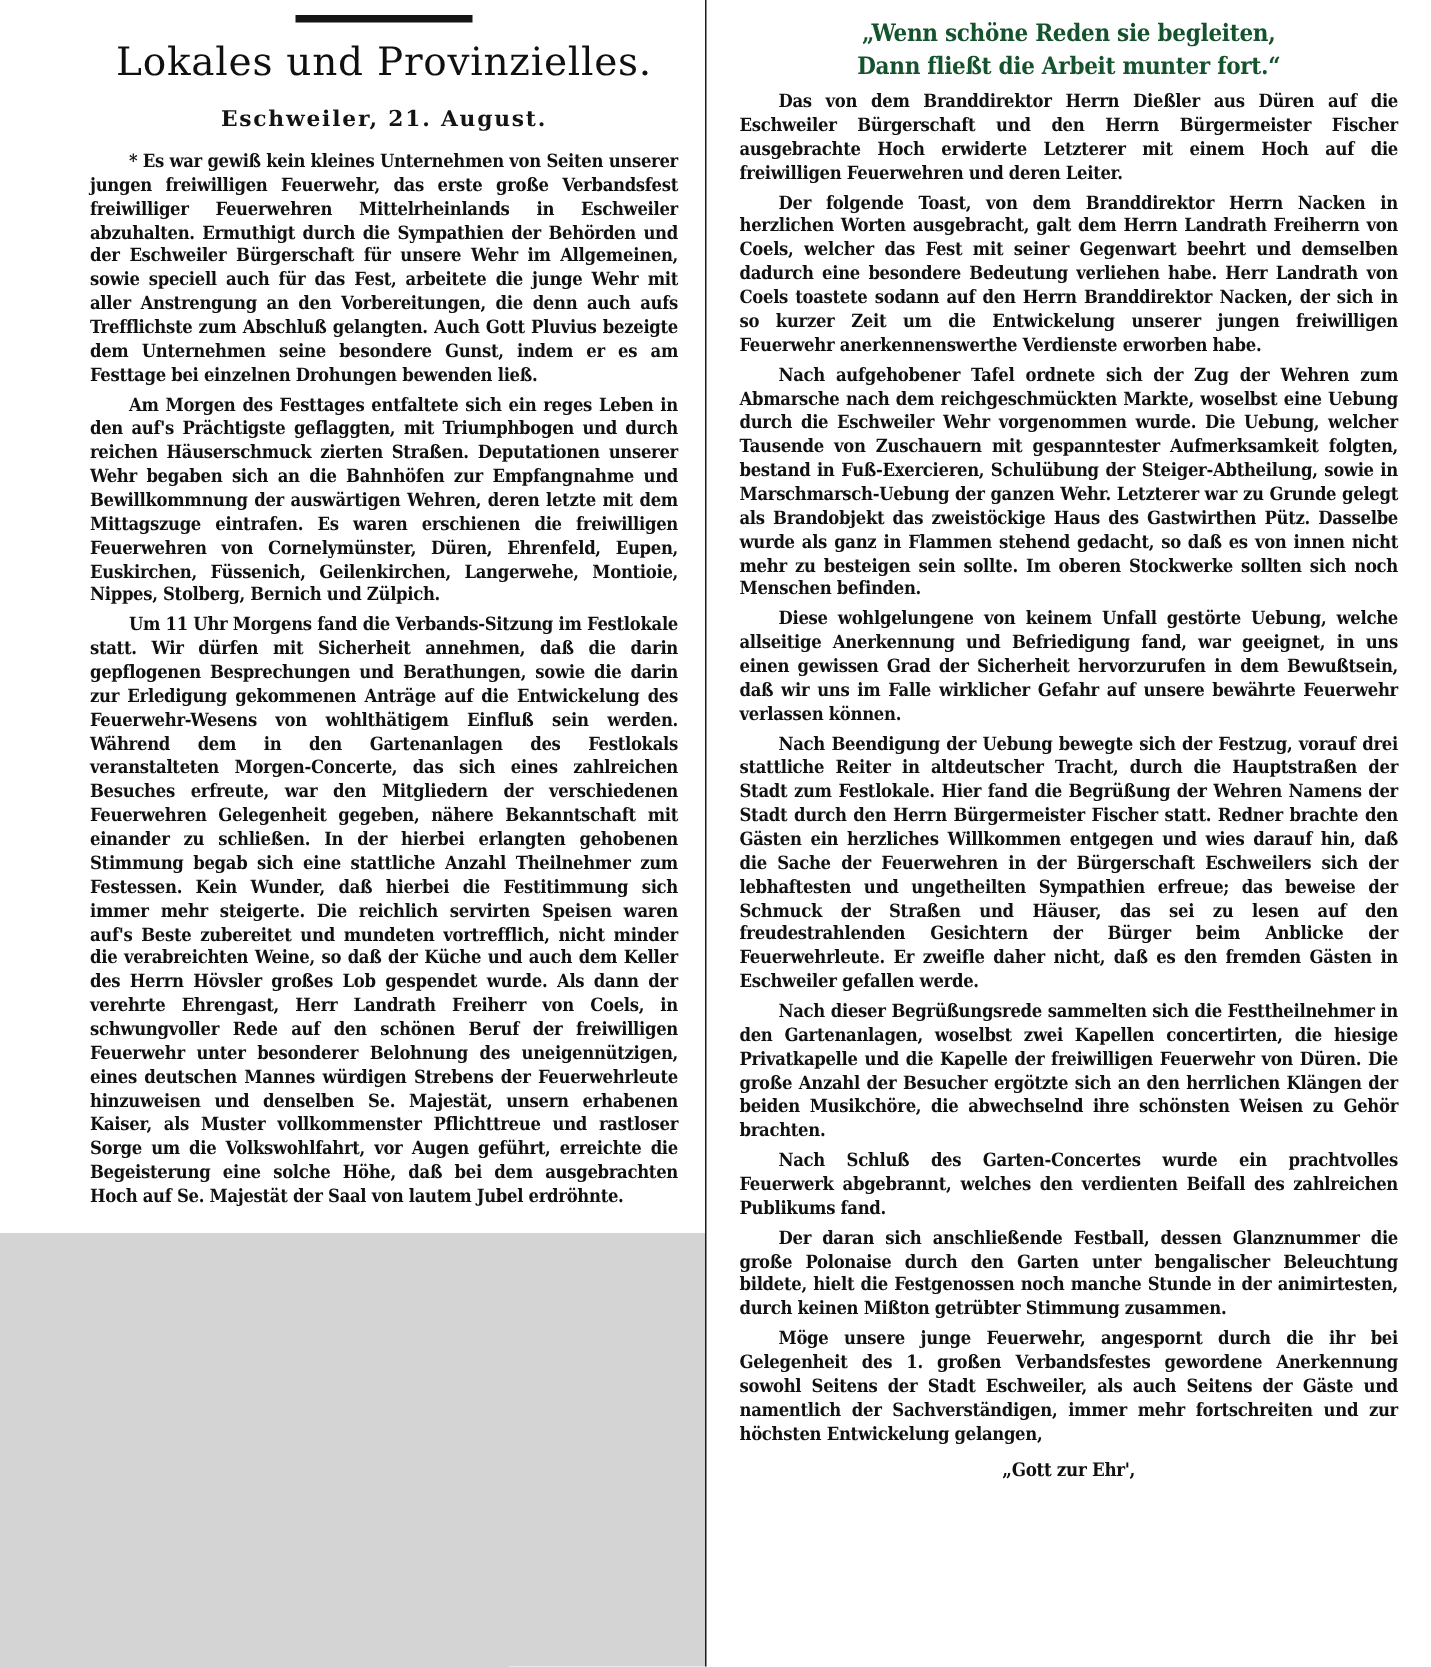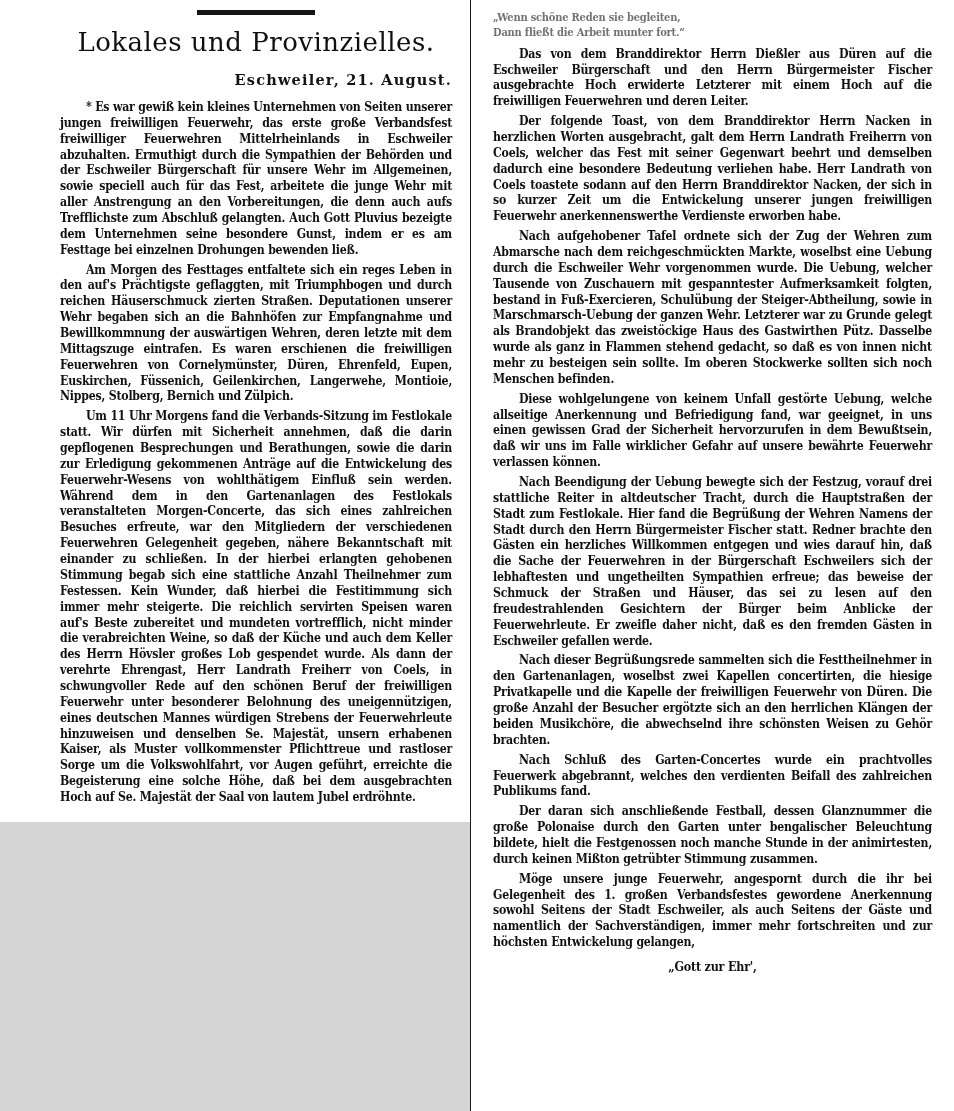--- a/index.html
+++ b/index.html
@@ -80,36 +80,37 @@
     text-align: center;
     font-family: "DejaVu Serif", serif;
     font-weight: 400;
     font-size: 26px;
     letter-spacing: 0.5px;
     color: #101010;
     margin-bottom: 14px;
     white-space: nowrap;
   }
   #dateline {
-    text-align: right;
+    text-align: center;
     font-family: "DejaVu Serif", serif;
     font-weight: 700;
     font-size: 14.5px;
     letter-spacing: 1.2px;
     color: #141414;
     margin-bottom: 12px;
   }
 
   
   .verse {
+    text-align: center;
     font-weight: 700;
-    font-size: 11px;
+    font-size: 16px;
     line-height: 1.35;
     margin: 3px 0 6px 0;
-    color: #737373;
+    color: #14532d;
   }
   .verse div { white-space: nowrap; }
 
   .closing {
     text-align: center;
     font-weight: 700;
     font-size: 12.4px;
     line-height: 1.35;
     margin-top: 8px;
     color: #111;

